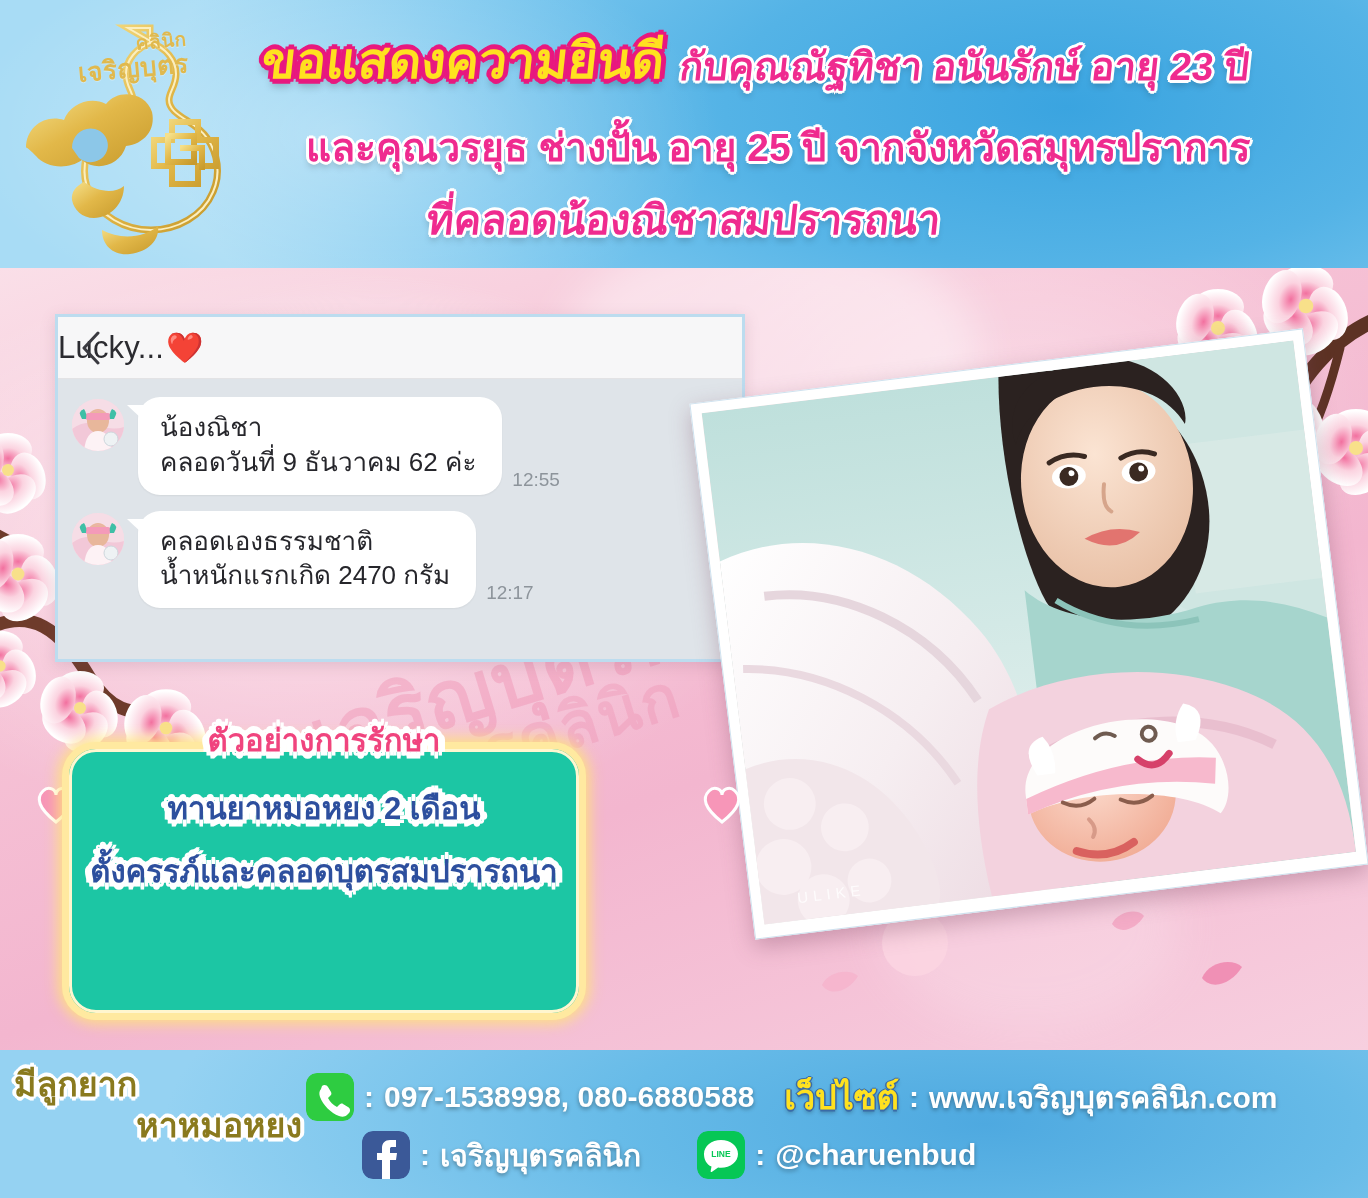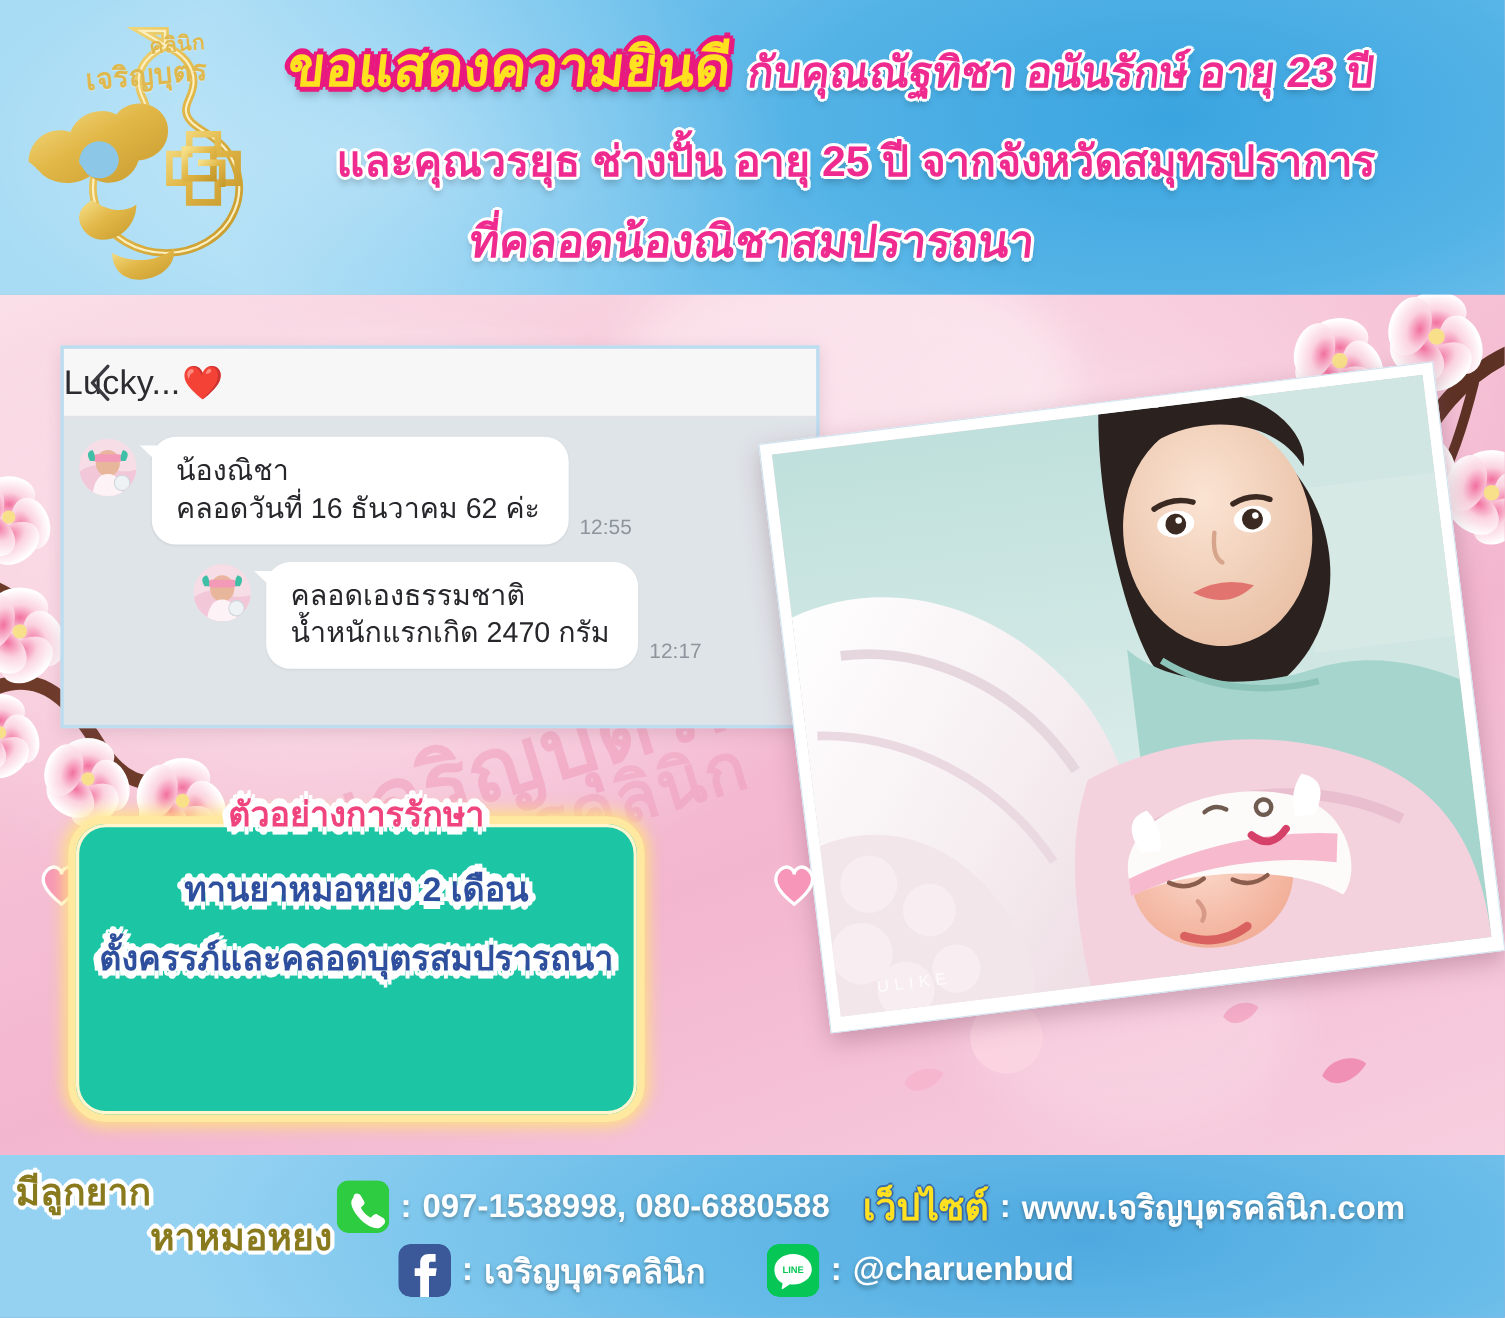--- a/index.html
+++ b/index.html
@@ -99,21 +99,21 @@
     width: 22px; height: 34px;
   }
   .chat-title {
     width: 100%; text-align:center; font-size: 31px; color: #2b2b30;
     font-weight: 500; letter-spacing: .2px; display:flex; align-items:center; justify-content:flex-start;
   }
   .chat-title .hrt { font-size: 30px; margin-left: 2px; }
   .chat-body { position: relative; height: 286px; padding: 14px 0 0 0; }
 
   .msg-row { display:flex; align-items:flex-start; padding: 4px 0 0 14px; position: relative; }
-  .msg-row + .msg-row { margin-top: 12px; justify-content: center; }
+  .msg-row + .msg-row { margin-top: 12px; }
   .avatar {
     width: 52px; height: 52px; border-radius: 50%; flex: 0 0 52px;
     overflow:hidden; margin-top: 2px; background:#f3dbe3;
   }
   .avatar svg { width:100%; height:100%; display:block; }
   .bubble {
     position: relative; margin-left: 14px; background: #fff; border-radius: 22px;
     padding: 13px 26px 15px 22px; max-width: 432px;
     box-shadow: 0 1px 2px rgba(0,0,0,.06);
   }
@@ -441,21 +441,21 @@
               <path d="M14 18 q12 -13 24 0 q-4 -6 -12 -6 q-8 0 -12 6 z" fill="#f6a8c3"></path>
               <rect x="13" y="14" width="26" height="7" rx="3.5" fill="#f49ab9"></rect>
               <path d="M10 20 q-5 -8 2 -10 q3 4 2 10 z" fill="#3fbfa6"></path>
               <path d="M42 20 q5 -8 -2 -10 q-3 4 -2 10 z" fill="#3fbfa6"></path>
               <path d="M12 52 q2 -20 14 -20 q12 0 14 20 z" fill="#fdf2f5"></path>
               <circle cx="39" cy="40" r="7" fill="#eef2f4" stroke="#cdd6dc"></circle>
             </svg>
           </span>
           <div class="bubble">
             <div class="ln">น้องณิชา</div>
-            <div class="ln">คลอดวันที่ 16 ธันวาคม 62 ค่ะ</div>
+            <div class="ln">คลอดวันที่ 9 ธันวาคม 62 ค่ะ</div>
           </div>
           <span class="stamp">12:55</span>
         </div>
 
         <div class="msg-row">
           <span class="avatar">
             <svg viewBox="0 0 52 52" xmlns="http://www.w3.org/2000/svg">
               <rect width="52" height="52" fill="#f6dde6"></rect>
               <path d="M0 30 q14 -10 26 -4 q14 6 26 2 v24 H0 z" fill="#f2c8d8"></path>
               <ellipse cx="26" cy="22" rx="11" ry="12" fill="#e8b79b"></ellipse>

